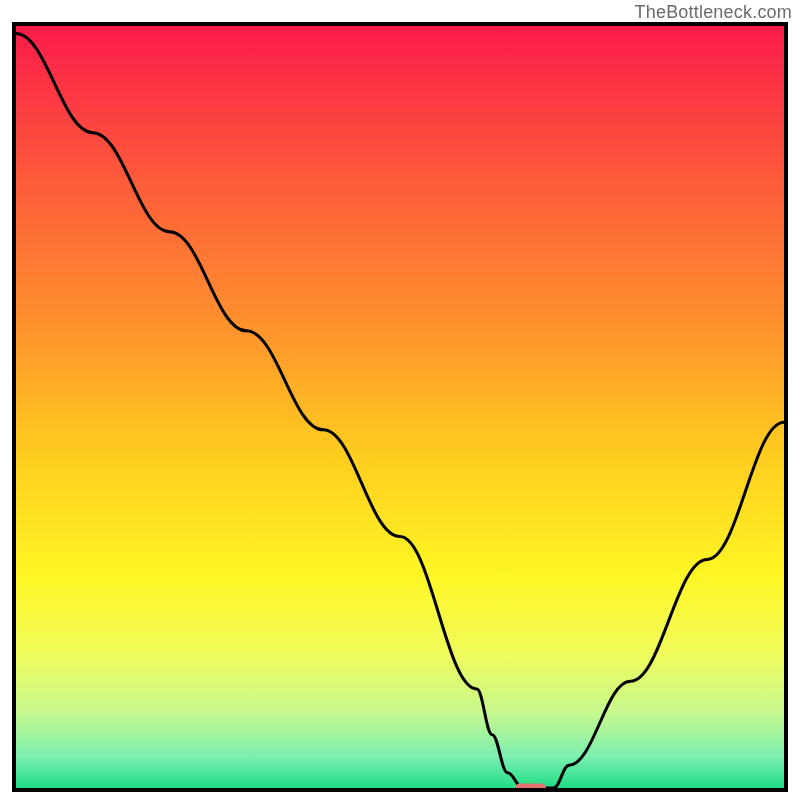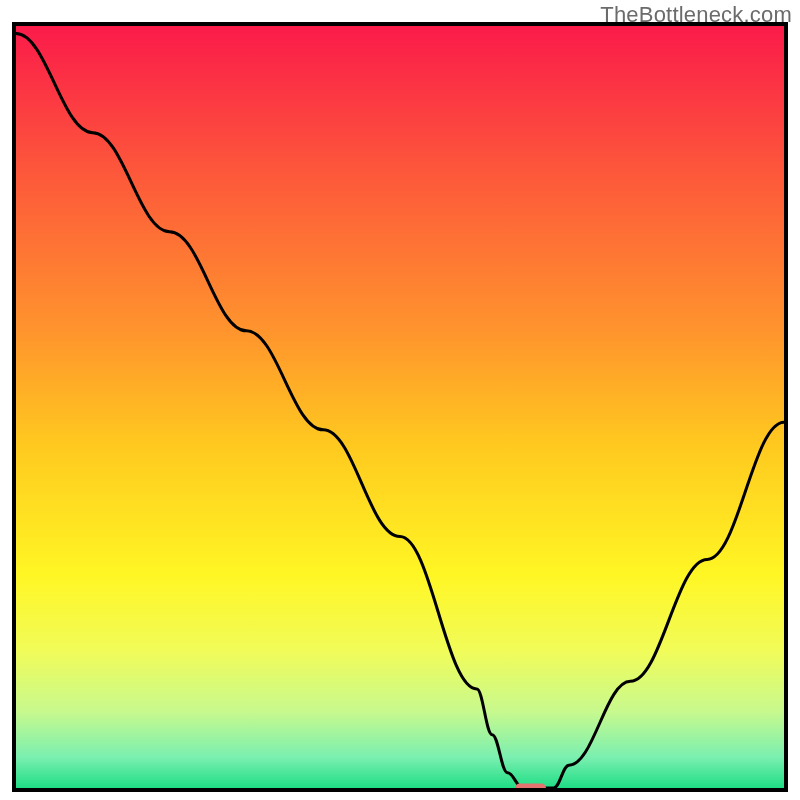--- a/index.html
+++ b/index.html
@@ -13,21 +13,21 @@
   .container {
     position: relative;
     width: 800px;
     height: 800px;
   }
   .watermark {
     position: absolute;
     top: 2px;
     right: 8px;
     color: #6b6b6b;
-    font-size: 22px;
+    font-size: 18px;
     font-weight: 400;
     letter-spacing: 0.2px;
   }
   svg.chart {
     position: absolute;
     top: 22px;
     left: 12px;
   }
 </style>
 </head>

